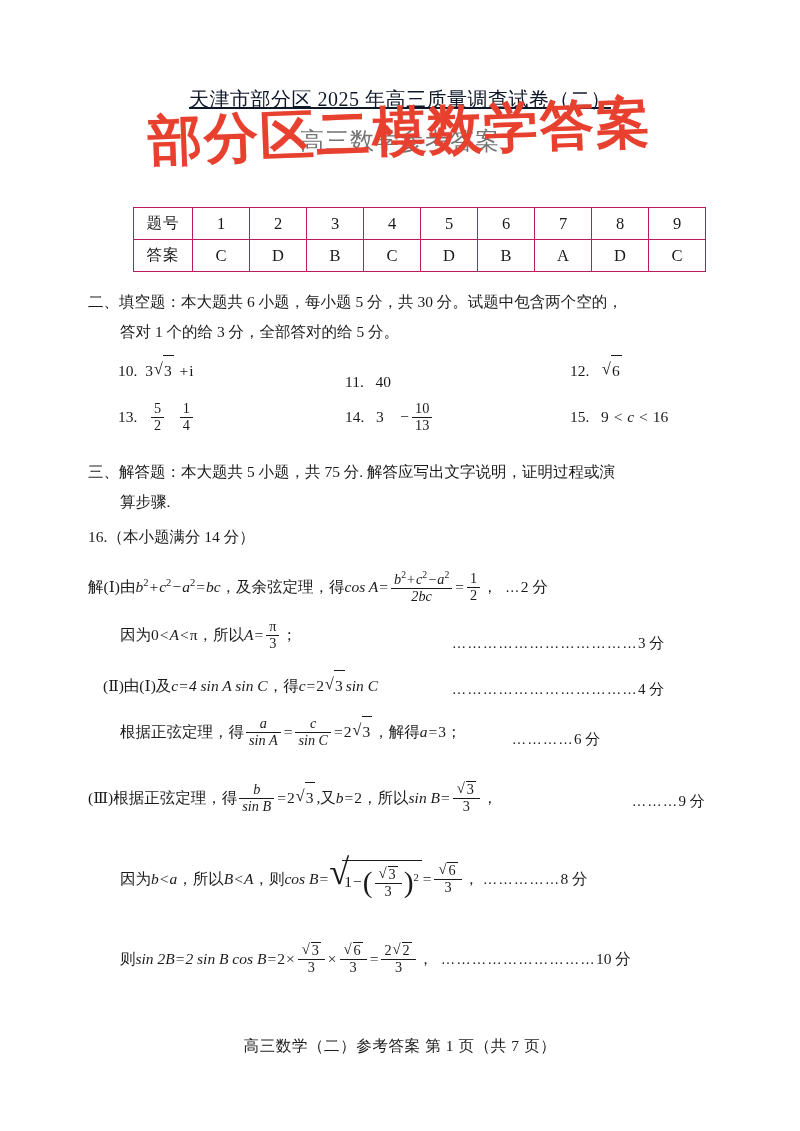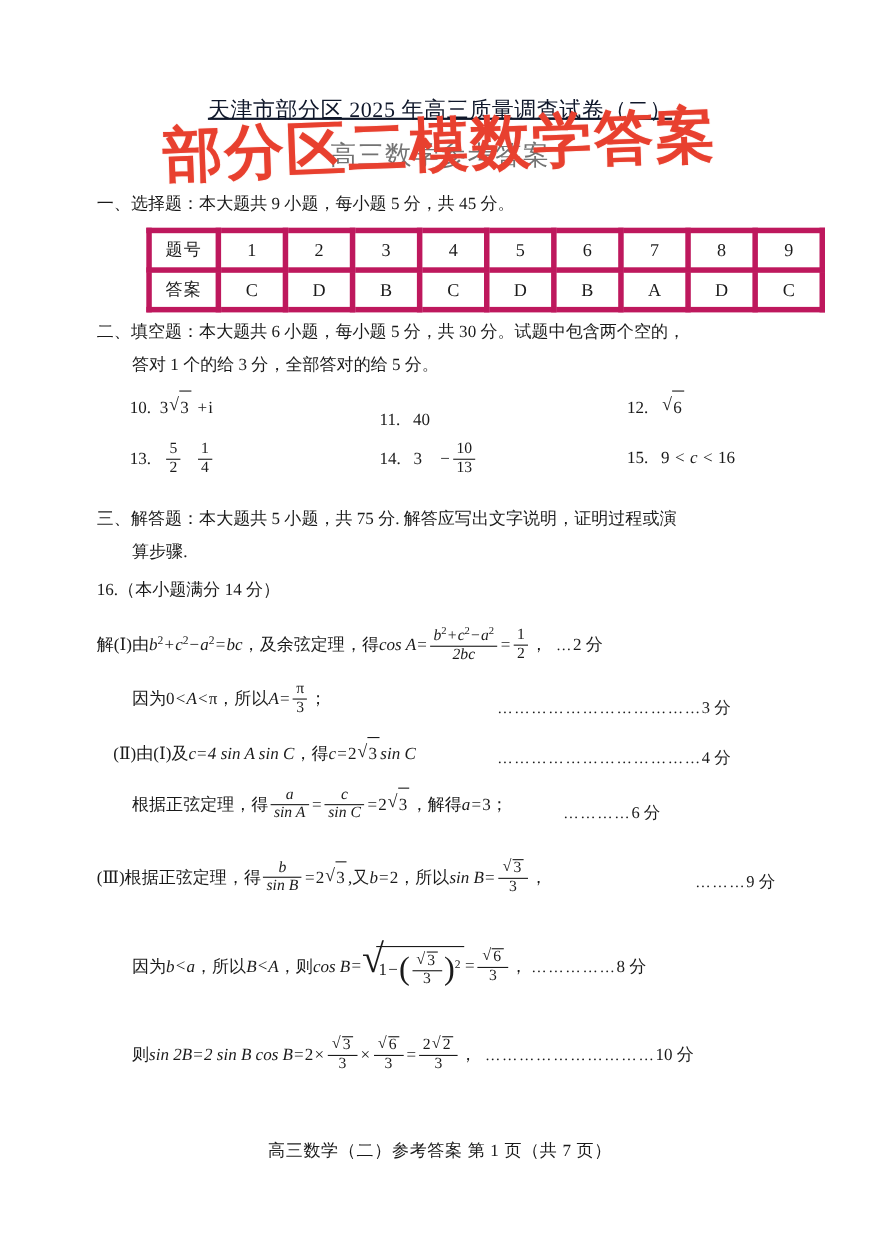--- a/index.html
+++ b/index.html
@@ -79,21 +79,21 @@
   }
 
   
   .ans-table {
     position: absolute;
     left: 133px;
     top: 207px;
     border-collapse: collapse;
   }
   .ans-table td {
-    border: 5px solid #be185d;
+    border: 1px solid #be185d;
     width: 54px;
     height: 29px;
     text-align: center;
     vertical-align: middle;
     font-size: 16px;
   }
   .ans-table td.hdr {
     width: 56px;
     font-size: 15.5px;
     letter-spacing: 1px;
@@ -196,21 +196,20 @@
 
 <div class="page">
 
   <div class="title-block">
     <div class="doc-title">天津市部分区 2025 年高三质量调查试卷（二）</div>
     <div class="doc-subtitle">高三数学参考答案</div>
   </div>
 
   <div class="watermark">部分区二模数学答案</div>
 
-  <div class="sec-head" style="left:88px; top:171px;">一、选择题：本大题共 9 小题，每小题 5 分，共 45 分。</div>
 
   <table class="ans-table">
     <tbody>
         <tr>
       <td class="hdr">题号</td>
       <td class="val">1</td>
       <td class="val">2</td>
       <td class="val">3</td>
       <td class="val">4</td>
       <td class="val">5</td>

